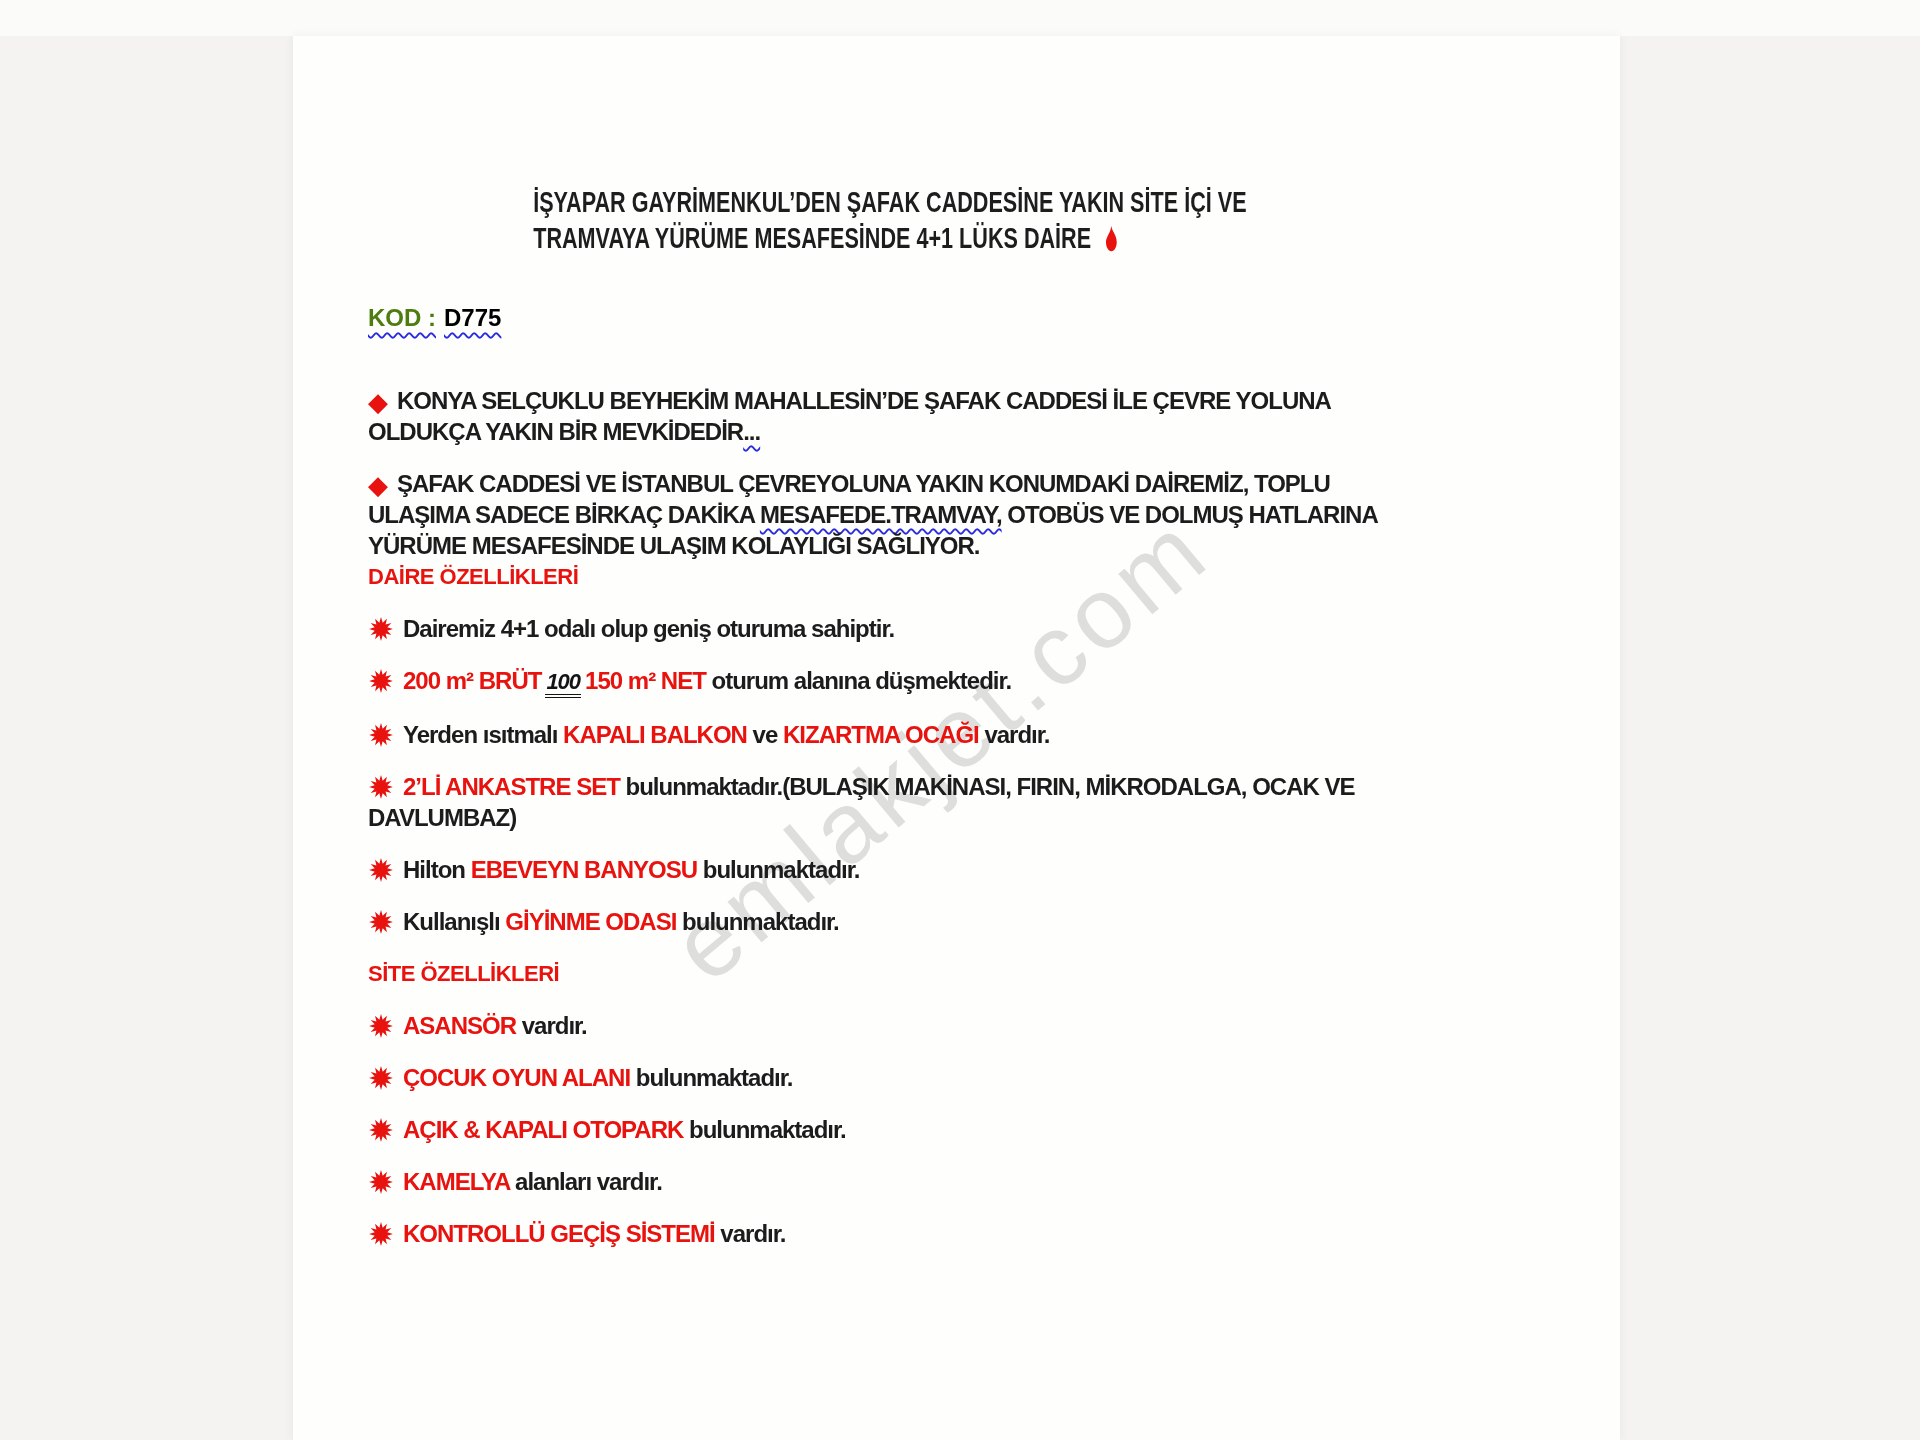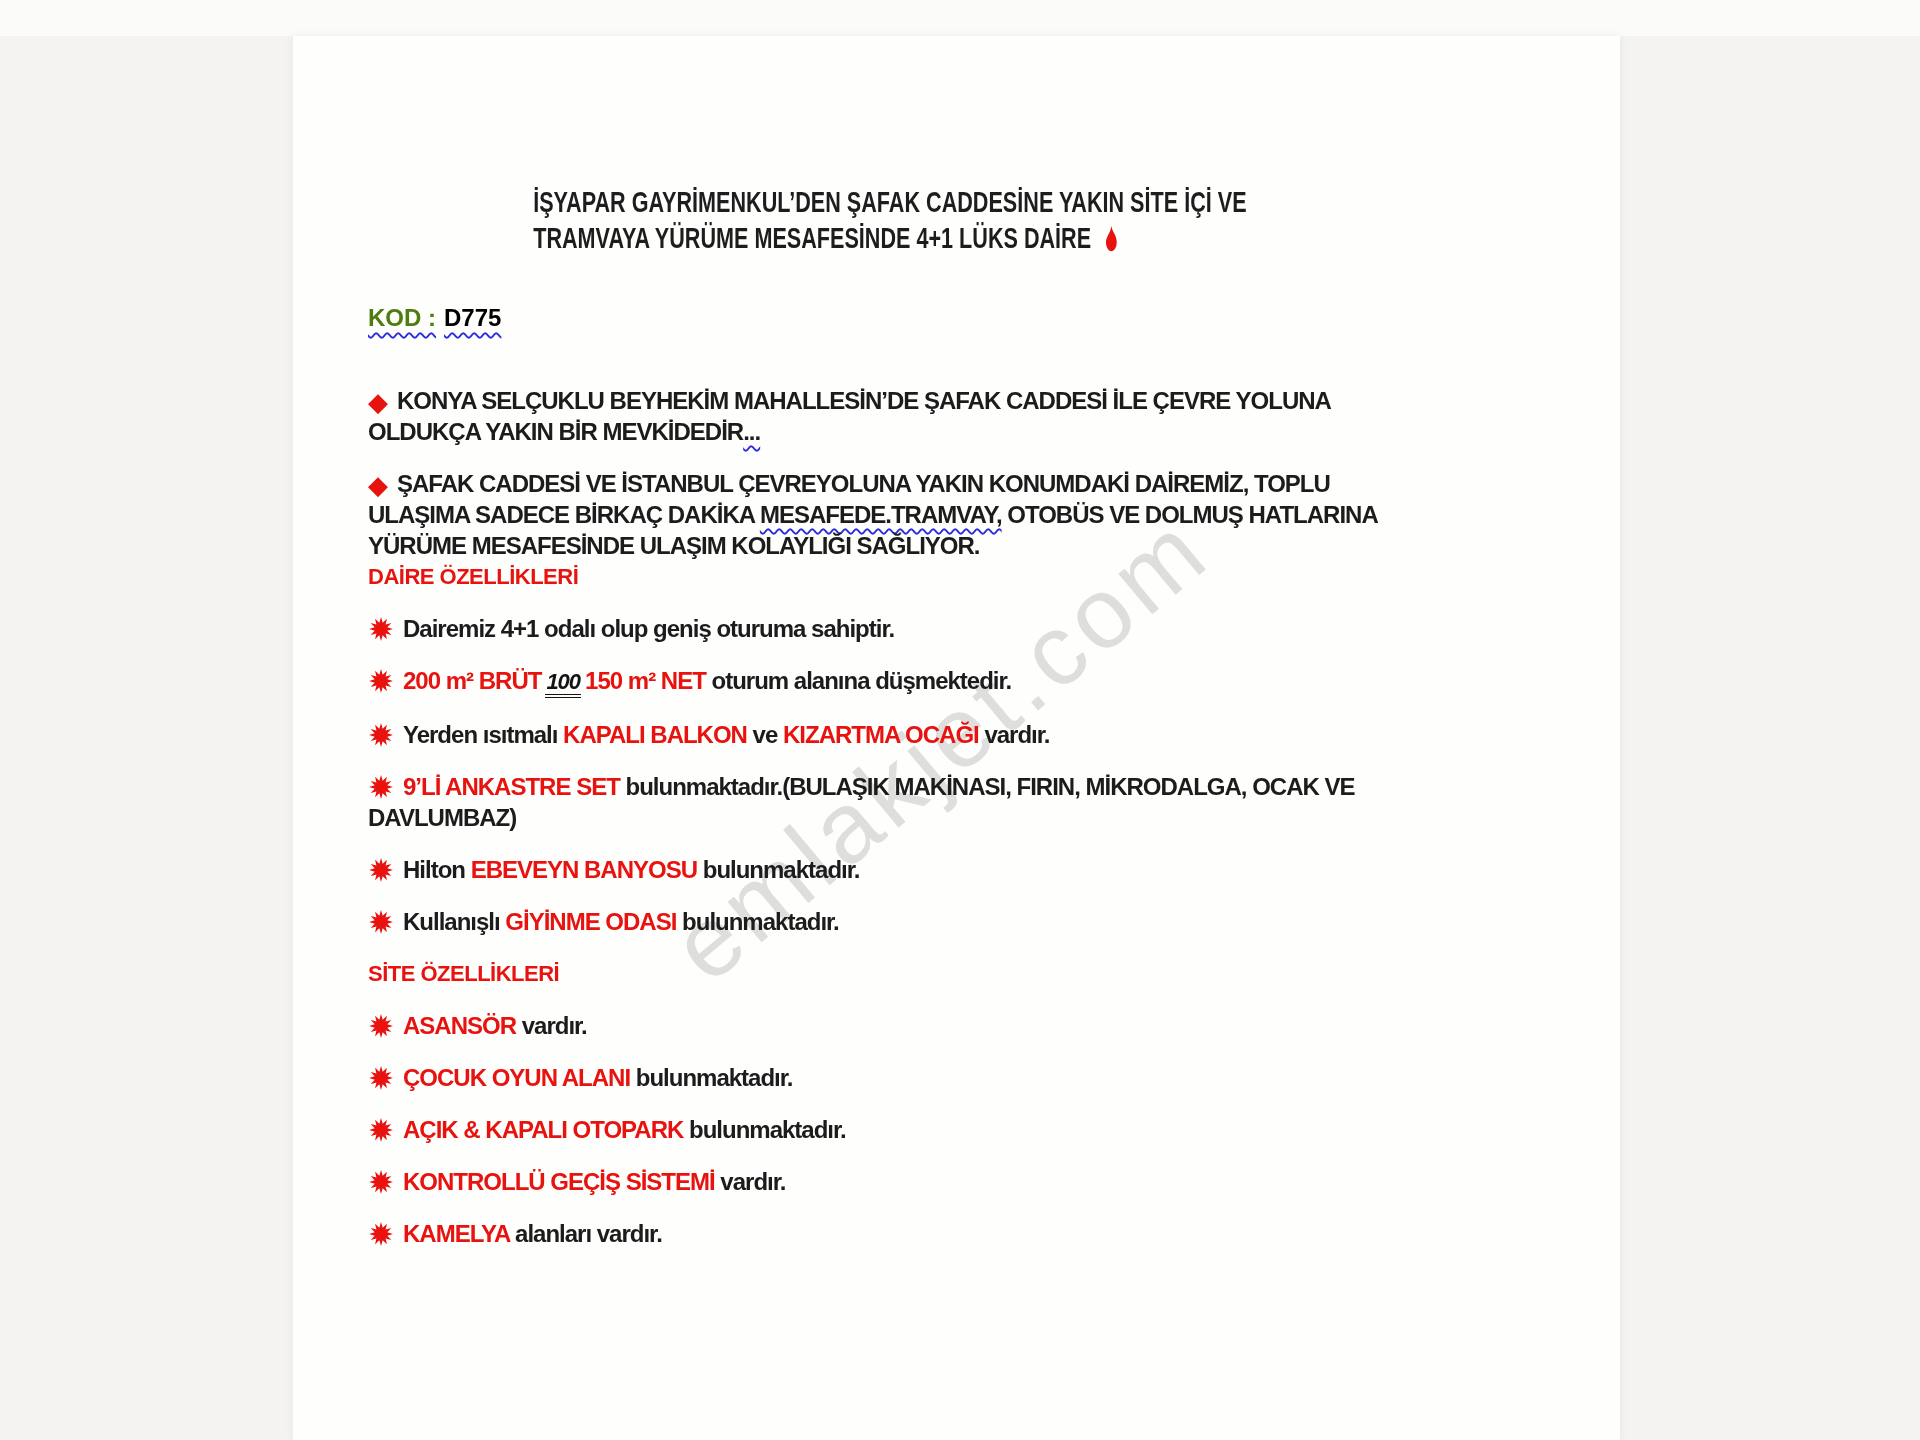--- a/index.html
+++ b/index.html
@@ -114,40 +114,40 @@
     <polygon fill="#e8120f" points="23,12 17.8,13.55 21.53,17.5 16.24,16.24 17.5,21.53 13.55,17.8 12,23 10.45,17.8 6.5,21.53 7.76,16.24 2.47,17.5 6.2,13.55 1,12 6.2,10.45 2.47,6.5 7.76,7.76 6.5,2.47 10.45,6.2 12,1 13.55,6.2 17.5,2.47 16.24,7.76 21.53,6.5 17.8,10.45"></polygon>
   </svg></span><span class="seg-black">Dairemiz 4+1 odalı olup geniş oturuma sahiptir.</span></p>
           <p class="para"><span class="bullet burst"><svg width="26" height="26" viewBox="0 0 24 24" aria-hidden="true">
     <polygon fill="#e8120f" points="23,12 17.8,13.55 21.53,17.5 16.24,16.24 17.5,21.53 13.55,17.8 12,23 10.45,17.8 6.5,21.53 7.76,16.24 2.47,17.5 6.2,13.55 1,12 6.2,10.45 2.47,6.5 7.76,7.76 6.5,2.47 10.45,6.2 12,1 13.55,6.2 17.5,2.47 16.24,7.76 21.53,6.5 17.8,10.45"></polygon>
   </svg></span><span class="seg-red">200 m² BRÜT</span><span class="seg-hundred">100</span><span class="seg-red">150 m² NET</span><span class="seg-black"> oturum alanına düşmektedir.</span></p>
           <p class="para"><span class="bullet burst"><svg width="26" height="26" viewBox="0 0 24 24" aria-hidden="true">
     <polygon fill="#e8120f" points="23,12 17.8,13.55 21.53,17.5 16.24,16.24 17.5,21.53 13.55,17.8 12,23 10.45,17.8 6.5,21.53 7.76,16.24 2.47,17.5 6.2,13.55 1,12 6.2,10.45 2.47,6.5 7.76,7.76 6.5,2.47 10.45,6.2 12,1 13.55,6.2 17.5,2.47 16.24,7.76 21.53,6.5 17.8,10.45"></polygon>
   </svg></span><span class="seg-black">Yerden ısıtmalı </span><span class="seg-red">KAPALI BALKON</span><span class="seg-black"> ve </span><span class="seg-red">KIZARTMA OCAĞI</span><span class="seg-black"> vardır.</span></p>
           <p class="para"><span class="bullet burst"><svg width="26" height="26" viewBox="0 0 24 24" aria-hidden="true">
     <polygon fill="#e8120f" points="23,12 17.8,13.55 21.53,17.5 16.24,16.24 17.5,21.53 13.55,17.8 12,23 10.45,17.8 6.5,21.53 7.76,16.24 2.47,17.5 6.2,13.55 1,12 6.2,10.45 2.47,6.5 7.76,7.76 6.5,2.47 10.45,6.2 12,1 13.55,6.2 17.5,2.47 16.24,7.76 21.53,6.5 17.8,10.45"></polygon>
-  </svg></span><span class="seg-red">9’Lİ ANKASTRE SET</span><span class="seg-black"> bulunmaktadır.(BULAŞIK MAKİNASI, FIRIN, MİKRODALGA, OCAK VE</span><br><span class="seg-black">DAVLUMBAZ)</span></p>
+  </svg></span><span class="seg-red">2’Lİ ANKASTRE SET</span><span class="seg-black"> bulunmaktadır.(BULAŞIK MAKİNASI, FIRIN, MİKRODALGA, OCAK VE</span><br><span class="seg-black">DAVLUMBAZ)</span></p>
           <p class="para"><span class="bullet burst"><svg width="26" height="26" viewBox="0 0 24 24" aria-hidden="true">
     <polygon fill="#e8120f" points="23,12 17.8,13.55 21.53,17.5 16.24,16.24 17.5,21.53 13.55,17.8 12,23 10.45,17.8 6.5,21.53 7.76,16.24 2.47,17.5 6.2,13.55 1,12 6.2,10.45 2.47,6.5 7.76,7.76 6.5,2.47 10.45,6.2 12,1 13.55,6.2 17.5,2.47 16.24,7.76 21.53,6.5 17.8,10.45"></polygon>
   </svg></span><span class="seg-black">Hilton </span><span class="seg-red">EBEVEYN BANYOSU</span><span class="seg-black"> bulunmaktadır.</span></p>
           <p class="para"><span class="bullet burst"><svg width="26" height="26" viewBox="0 0 24 24" aria-hidden="true">
     <polygon fill="#e8120f" points="23,12 17.8,13.55 21.53,17.5 16.24,16.24 17.5,21.53 13.55,17.8 12,23 10.45,17.8 6.5,21.53 7.76,16.24 2.47,17.5 6.2,13.55 1,12 6.2,10.45 2.47,6.5 7.76,7.76 6.5,2.47 10.45,6.2 12,1 13.55,6.2 17.5,2.47 16.24,7.76 21.53,6.5 17.8,10.45"></polygon>
   </svg></span><span class="seg-black">Kullanışlı </span><span class="seg-red">GİYİNME ODASI</span><span class="seg-black"> bulunmaktadır.</span></p>
           <p class="para para-heading"><span class="seg-red">SİTE ÖZELLİKLERİ</span></p>
           <p class="para"><span class="bullet burst"><svg width="26" height="26" viewBox="0 0 24 24" aria-hidden="true">
     <polygon fill="#e8120f" points="23,12 17.8,13.55 21.53,17.5 16.24,16.24 17.5,21.53 13.55,17.8 12,23 10.45,17.8 6.5,21.53 7.76,16.24 2.47,17.5 6.2,13.55 1,12 6.2,10.45 2.47,6.5 7.76,7.76 6.5,2.47 10.45,6.2 12,1 13.55,6.2 17.5,2.47 16.24,7.76 21.53,6.5 17.8,10.45"></polygon>
   </svg></span><span class="seg-red">ASANSÖR</span><span class="seg-black"> vardır.</span></p>
           <p class="para"><span class="bullet burst"><svg width="26" height="26" viewBox="0 0 24 24" aria-hidden="true">
     <polygon fill="#e8120f" points="23,12 17.8,13.55 21.53,17.5 16.24,16.24 17.5,21.53 13.55,17.8 12,23 10.45,17.8 6.5,21.53 7.76,16.24 2.47,17.5 6.2,13.55 1,12 6.2,10.45 2.47,6.5 7.76,7.76 6.5,2.47 10.45,6.2 12,1 13.55,6.2 17.5,2.47 16.24,7.76 21.53,6.5 17.8,10.45"></polygon>
   </svg></span><span class="seg-red">ÇOCUK OYUN ALANI</span><span class="seg-black"> bulunmaktadır.</span></p>
           <p class="para"><span class="bullet burst"><svg width="26" height="26" viewBox="0 0 24 24" aria-hidden="true">
     <polygon fill="#e8120f" points="23,12 17.8,13.55 21.53,17.5 16.24,16.24 17.5,21.53 13.55,17.8 12,23 10.45,17.8 6.5,21.53 7.76,16.24 2.47,17.5 6.2,13.55 1,12 6.2,10.45 2.47,6.5 7.76,7.76 6.5,2.47 10.45,6.2 12,1 13.55,6.2 17.5,2.47 16.24,7.76 21.53,6.5 17.8,10.45"></polygon>
   </svg></span><span class="seg-red">AÇIK &amp; KAPALI OTOPARK</span><span class="seg-black"> bulunmaktadır.</span></p>
           <p class="para"><span class="bullet burst"><svg width="26" height="26" viewBox="0 0 24 24" aria-hidden="true">
     <polygon fill="#e8120f" points="23,12 17.8,13.55 21.53,17.5 16.24,16.24 17.5,21.53 13.55,17.8 12,23 10.45,17.8 6.5,21.53 7.76,16.24 2.47,17.5 6.2,13.55 1,12 6.2,10.45 2.47,6.5 7.76,7.76 6.5,2.47 10.45,6.2 12,1 13.55,6.2 17.5,2.47 16.24,7.76 21.53,6.5 17.8,10.45"></polygon>
-  </svg></span><span class="seg-red">KONTROLLÜ GEÇİŞ SİSTEMİ</span><span class="seg-black"> vardır.</span></p>
+  </svg></span><span class="seg-red">KAMELYA</span><span class="seg-black"> alanları vardır.</span></p>
           <p class="para"><span class="bullet burst"><svg width="26" height="26" viewBox="0 0 24 24" aria-hidden="true">
     <polygon fill="#e8120f" points="23,12 17.8,13.55 21.53,17.5 16.24,16.24 17.5,21.53 13.55,17.8 12,23 10.45,17.8 6.5,21.53 7.76,16.24 2.47,17.5 6.2,13.55 1,12 6.2,10.45 2.47,6.5 7.76,7.76 6.5,2.47 10.45,6.2 12,1 13.55,6.2 17.5,2.47 16.24,7.76 21.53,6.5 17.8,10.45"></polygon>
-  </svg></span><span class="seg-red">KAMELYA</span><span class="seg-black"> alanları vardır.</span></p>
+  </svg></span><span class="seg-red">KONTROLLÜ GEÇİŞ SİSTEMİ</span><span class="seg-black"> vardır.</span></p>
         </div>
 
     </div>
   </div>
 </div>
 
 </body></html>

